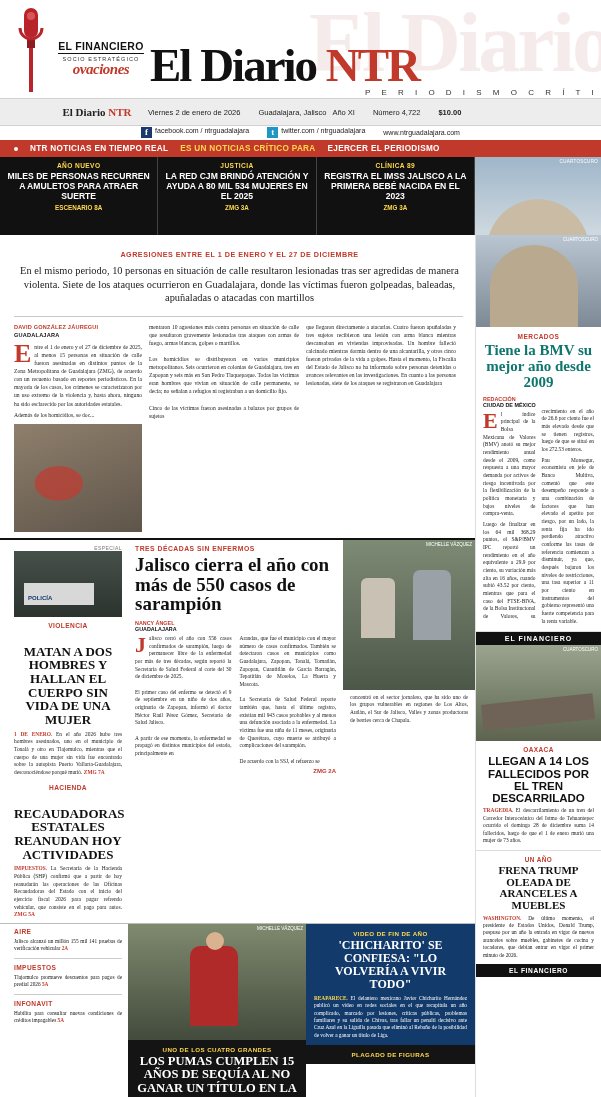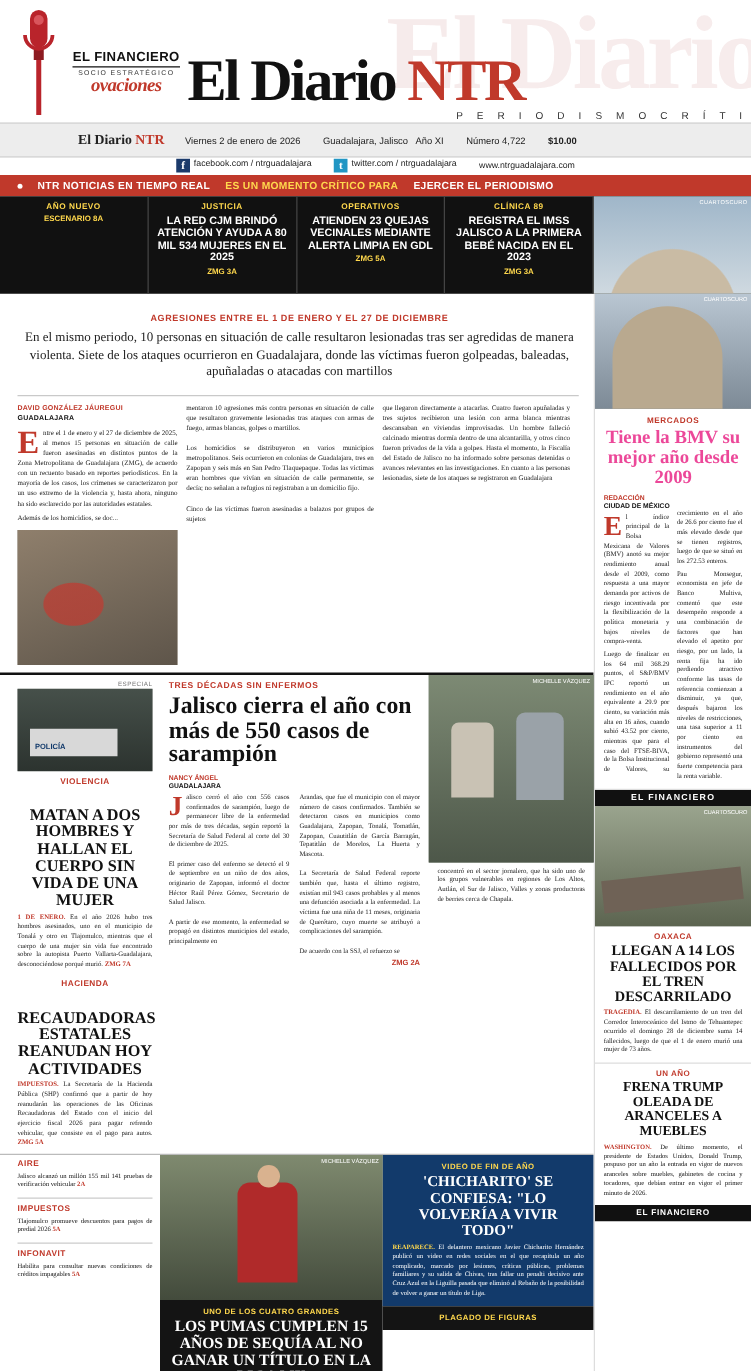--- a/index.html
+++ b/index.html
@@ -193,42 +193,42 @@
   .lb-mid, .lb-right { width:150px; }
 
   
   .rr-block { padding:6px 7px; border-bottom:1px solid #ddd; }
   .rr-kicker {
     font-family:"Liberation Sans",sans-serif; font-size:6.5px; font-weight:bold;
     color:#c0392b; letter-spacing:.5px; text-align:center;
   }
   .rr-head {
     font-family:"Liberation Serif",serif; font-weight:bold; font-size:15px;
-    line-height:1.06; text-align:center; color:#ec4899; margin-top:3px;
+    line-height:1.06; text-align:center; color:#0f766e; margin-top:3px;
   }
   .rr-by {
     font-family:"Liberation Sans",sans-serif; font-size:5.4px; font-weight:bold;
     color:#c0392b; margin-top:5px;
   }
   .rr-by span { display:block; color:#111; }
   .rr-text { font-family:"Liberation Serif",serif; font-size:5.4px; line-height:1.42; text-align:justify; color:#222; margin-top:3px;}
   .rr-text .dc {
     float:left; font-family:"Liberation Serif",serif; font-weight:bold;
     font-size:22px; line-height:17px; padding:1px 3px 0 0; color:#c0392b;
   }
   .rr-cols { column-count:2; column-gap:6px; }
   .rr-brand {
     background:#111; color:#fff; font-family:"Liberation Sans",sans-serif;
     font-size:7px; font-weight:bold; letter-spacing:1px; text-align:center; padding:3px 0;
   }
   .rr-photo { width:100%; height:92px; background:#8a8f86; position:relative;}
   .rr-photo .cap{ position:absolute; top:2px; right:3px; font-size:4.5px; color:#fff; font-family:"Liberation Sans",sans-serif;}
   .rr-item { padding:5px 7px; border-bottom:1px solid #ddd; }
   .rr-item .k { font-family:"Liberation Sans",sans-serif; font-size:6.5px; font-weight:bold; color:#c0392b; text-align:center; letter-spacing:.4px;}
-  .rr-item .h { font-family:Liberation Serif, serif; font-weight:bold; font-size:11.5px; line-height:1.06; text-align:center; margin-top:2px;}
+  .rr-item .h { font-family:Liberation Sans, sans-serif; font-weight:bold; font-size:11.5px; line-height:1.06; text-align:center; margin-top:2px;}
   .rr-item .t { font-family:"Liberation Serif",serif; font-size:5.4px; line-height:1.4; text-align:justify; margin-top:3px; color:#222;}
   .rr-item .t b { font-weight:bold; }
 
   
   .sec2 { display:flex; border-top:2px solid #111; }
   .sec2-left { width:128px; padding:5px 6px 4px 14px; }
   .sec2-mid  { width:215px; padding:5px 7px; }
   .sec2-right{ width:132px; }
 
   .ph-label { font-family:"Liberation Sans",sans-serif; font-size:5px; color:#777; text-align:right; letter-spacing:.4px;}
@@ -328,38 +328,34 @@
     <div class="social">
       <div><span class="fbicon">f</span><span>facebook.com / ntrguadalajara</span></div>
       <div><span class="twicon">t</span><span>twitter.com / ntrguadalajara</span></div>
       <div>www.ntrguadalajara.com</div>
     </div>
   </div>
 
   <div class="ticker">
     <span class="dot"></span>
     <span class="lt">NTR NOTICIAS EN TIEMPO REAL</span>
-    <span class="yellow">ES UN MOMENTO CRÍTICO PARA</span>
+    <span class="yellow">ES UN NOTICIAS CRÍTICO PARA</span>
     <span class="lt">EJERCER EL PERIODISMO</span>
   </div>
 
   <div class="teasers">
     <div class="teaser">
       <div class="kick">AÑO NUEVO</div>
+      <div class="txt">MILES DE PERSONAS RECURREN A AMULETOS PARA ATRAER SUERTE</div>
       <div class="ref">ESCENARIO 8A</div>
     </div>
     <div class="teaser">
       <div class="kick">JUSTICIA</div>
       <div class="txt">LA RED CJM BRINDÓ ATENCIÓN Y AYUDA A 80 MIL 534 MUJERES EN EL 2025</div>
       <div class="ref">ZMG 3A</div>
-    </div>
-    <div class="teaser">
-      <div class="kick">OPERATIVOS</div>
-      <div class="txt">ATIENDEN 23 QUEJAS VECINALES MEDIANTE ALERTA LIMPIA EN GDL</div>
-      <div class="ref">ZMG 5A</div>
     </div>
     <div class="teaser">
       <div class="kick">CLÍNICA 89</div>
       <div class="txt">REGISTRA EL IMSS JALISCO A LA PRIMERA BEBÉ NACIDA EN EL 2023</div>
       <div class="ref">ZMG 3A</div>
     </div>
     <div class="teaserphoto">
       <div class="ph sky"></div>
       <div class="ph" style="background:radial-gradient(circle at 50% 120%, #c9bba4 0 45%, transparent 46%);"></div>
       <div class="cap">CUARTOSCURO</div>

